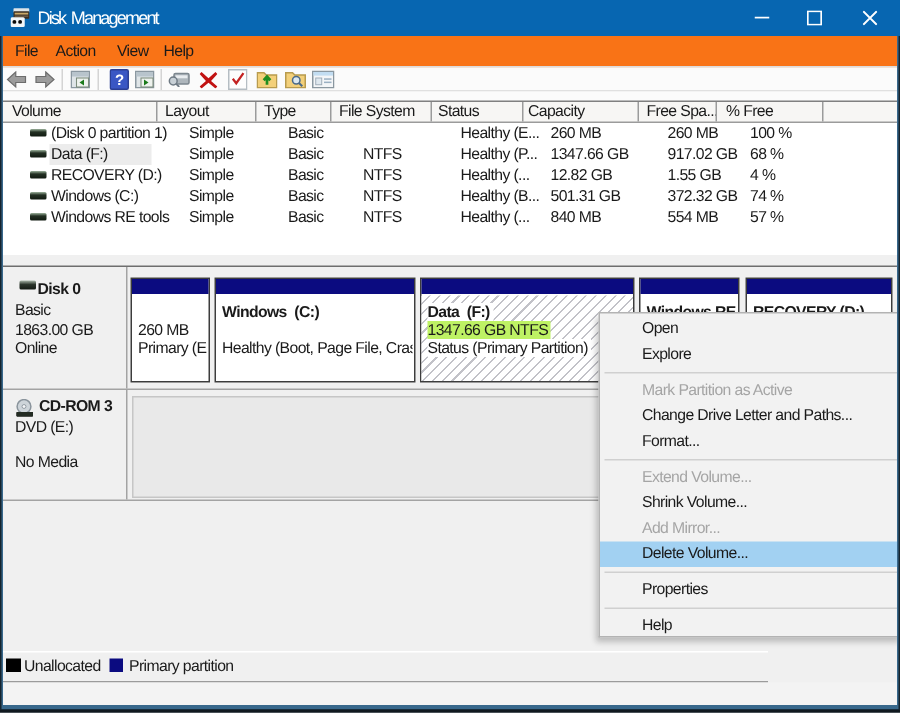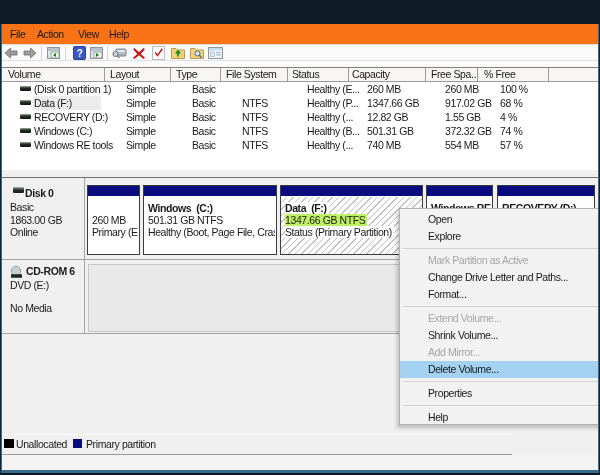--- a/index.html
+++ b/index.html
@@ -42,20 +42,41 @@
 .dis{color:#a5a5a5;}
 .hl{background:#a2d1f2;}
 
 #legend{left:0;top:410px;width:510px;height:19px;background:#f0f0f0;border-top:1px solid #fff;border-bottom:1px solid #9b9b9b;}
 .sq{position:absolute;top:4px;width:9px;height:9px;}
 #status{left:0;top:431px;width:596px;height:15px;background:#f3f3f3;}
 </style>
 </head>
 <body>
 <div id="win">
+  <div id="title" class="abs">
+    <svg class="abs" style="left:7px;top:4px" width="14" height="15" viewBox="0 0 14 15">
+      <rect x="2" y="1.5" width="10.5" height="3" rx="0.5" fill="#dde4e8"></rect>
+      <rect x="2" y="3.5" width="10.5" height="5" rx="0.5" fill="#3a3026"></rect>
+      <rect x="2.8" y="4.5" width="9" height="1.2" fill="#c9a96a"></rect>
+      <rect x="2.8" y="6.3" width="9" height="1" fill="#6a5a46"></rect>
+      <rect x="0" y="7.5" width="9.5" height="6.5" rx="1" fill="#f2f6f8"></rect>
+      <circle cx="2.6" cy="10.6" r="1.3" fill="#0a0a0a"></circle>
+      <circle cx="6.4" cy="10.6" r="1.3" fill="#0a0a0a"></circle>
+    </svg>
+    <span class="txt">Disk Management</span>
+    <svg class="abs" style="left:503px;top:11px" width="10" height="2">
+        <rect width="10" height="1.3" fill="#fff"></rect>
+      </svg>
+    <svg class="abs" style="left:538px;top:7px" width="10" height="10">
+        <rect x="0.5" y="0.5" width="9" height="9" fill="none" stroke="#fff" stroke-width="1.2"></rect>
+      </svg>
+    <svg class="abs" style="left:575px;top:7px" width="10" height="10">
+        <path d="M0.5 0.5 L9.5 9.5 M9.5 0.5 L0.5 9.5" stroke="#fff" stroke-width="1.2"></path>
+      </svg>
+  </div>
   <div id="chrome" class="abs">
     <div id="inner">
       <div id="menubar" class="abs">
         <span class="mitem" style="left:8px">File</span>
         <span class="mitem" style="left:35px">Action</span>
         <span class="mitem" style="left:76px">View</span>
         <span class="mitem" style="left:107px">Help</span>
       </div>
       <div id="toolbar" class="abs">
 
@@ -180,21 +201,21 @@
           <span class="c" style="left:427px">372.32 GB</span>
           <span class="c" style="left:482px">74 %</span>
         </div>
         <div class="trow" style="top:56px">
           <div class="dicon"></div>
           <span class="c" style="left:16px">Windows RE tools</span>
           <span class="c" style="left:108px">Simple</span>
           <span class="c" style="left:174px">Basic</span>
           <span class="c" style="left:224px">NTFS</span>
           <span class="c" style="left:289px">Healthy (...</span>
-          <span class="c" style="left:349px">740 MB</span>
+          <span class="c" style="left:349px">840 MB</span>
           <span class="c" style="left:427px">554 MB</span>
           <span class="c" style="left:482px">57 %</span>
         </div>
       </div>
       <div id="disksep" class="abs"></div>
 
       <div class="abs plabel" style="top:154px;height:81px">
         <div class="abs" style="left:11px;top:9px;width:11px;height:6px;background:linear-gradient(#aab8aa 0%,#2a342a 45%,#141b14 100%);border-radius:1px"></div>
         <b class="abs" style="left:23px;top:9px">Disk 0</b>
         <span class="abs" style="left:8px;top:23px">Basic</span>
@@ -205,21 +226,20 @@
       <div class="abs paneline" style="left:0;top:235px;width:596px;height:1px"></div>
 
       <div class="block" style="left:85px;top:161px;width:53px;height:70px">
         <div class="bar"></div>
         <span class="ptxt" style="top:28px;width:46px">260 MB</span>
         <span class="ptxt" style="top:40px;width:46px">Primary (El</span>
       </div>
       <div class="block" style="left:141px;top:161px;width:134px;height:70px">
         <div class="bar"></div>
         <b class="ptxt" style="top:16px;width:127px">Windows&nbsp; (C:)</b>
-        <span class="ptxt" style="top:28px;width:127px">501.31 GB NTFS</span>
         <span class="ptxt" style="top:40px;width:127px">Healthy (Boot, Page File, Cras</span>
       </div>
       <div class="block" style="left:278px;top:161px;width:143px;height:70px">
         <div class="bar"></div>
         <div class="abs hatch" style="left:0;top:11px;width:141px;height:57px"></div>
         <b class="ptxt" style="top:16px;max-width:134px;background:#fff;padding-right:2px">Data&nbsp; (F:)</b>
         <span class="ptxt" style="top:28px;max-width:134px;background:#bef264;padding-right:2px">1347.66 GB NTFS</span>
         <span class="ptxt" style="top:40px;max-width:134px;background:#fff;padding-right:2px">Status (Primary Partition)</span>
       </div>
       <div class="block" style="left:424px;top:161px;width:67px;height:70px">
@@ -231,21 +251,21 @@
         <b class="ptxt" style="top:16px;width:91px">RECOVERY (D:)</b>
       </div>
 
       <div class="abs plabel" style="top:236px;height:73px">
         <svg class="abs" style="left:8px;top:6px" width="14" height="12" viewBox="0 0 14 12">
             <circle cx="6" cy="5" r="4.6" fill="#cdd4d9" stroke="#8a949c"></circle>
             <circle cx="6" cy="5" r="1.3" fill="#f4f6f8" stroke="#8a949c" stroke-width="0.6"></circle>
             <rect x="1" y="8.6" width="11" height="3" rx="0.5" fill="linear-gradient(#9aa89a,#1c241c)"></rect>
             <rect x="1" y="8.6" width="11" height="3" rx="0.5" fill="#222b22"></rect>
           </svg>
-        <b class="abs" style="left:24px;top:5px">CD-ROM 6</b>
+        <b class="abs" style="left:24px;top:5px">CD-ROM 3</b>
         <span class="abs" style="left:8px;top:19px">DVD (E:)</span>
         <span class="abs" style="left:8px;top:42px">No Media</span>
       </div>
       <div class="abs pl-v" style="top:236px;height:73px"></div>
       <div class="abs paneline" style="left:0;top:309px;width:596px;height:1px"></div>
       <div class="abs" style="left:86px;top:240px;width:505px;height:66px;background:#e9e9e9;border:1px solid #c6c6c6"></div>
 
       <div id="legend" class="abs">
         <div class="sq" style="left:2px;width:10px;background:#000"></div>
         <span class="abs" style="left:14px;top:3px">Unallocated</span>

